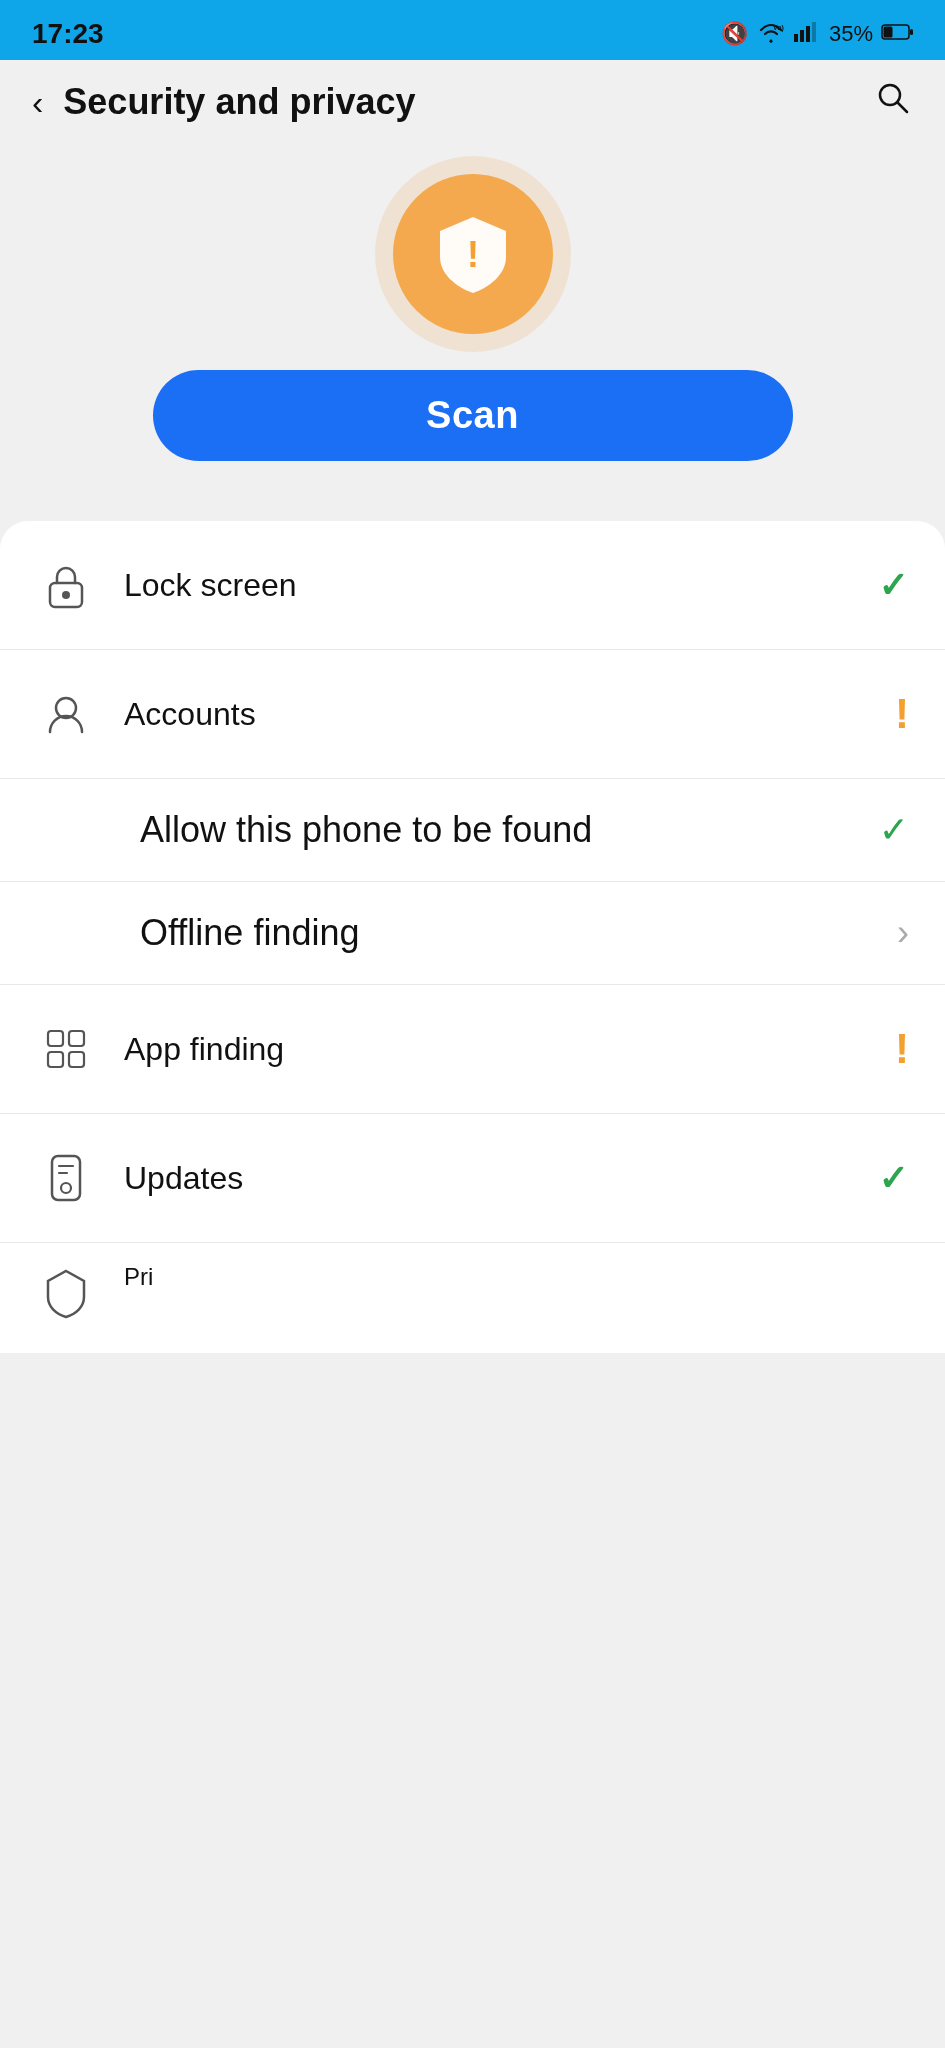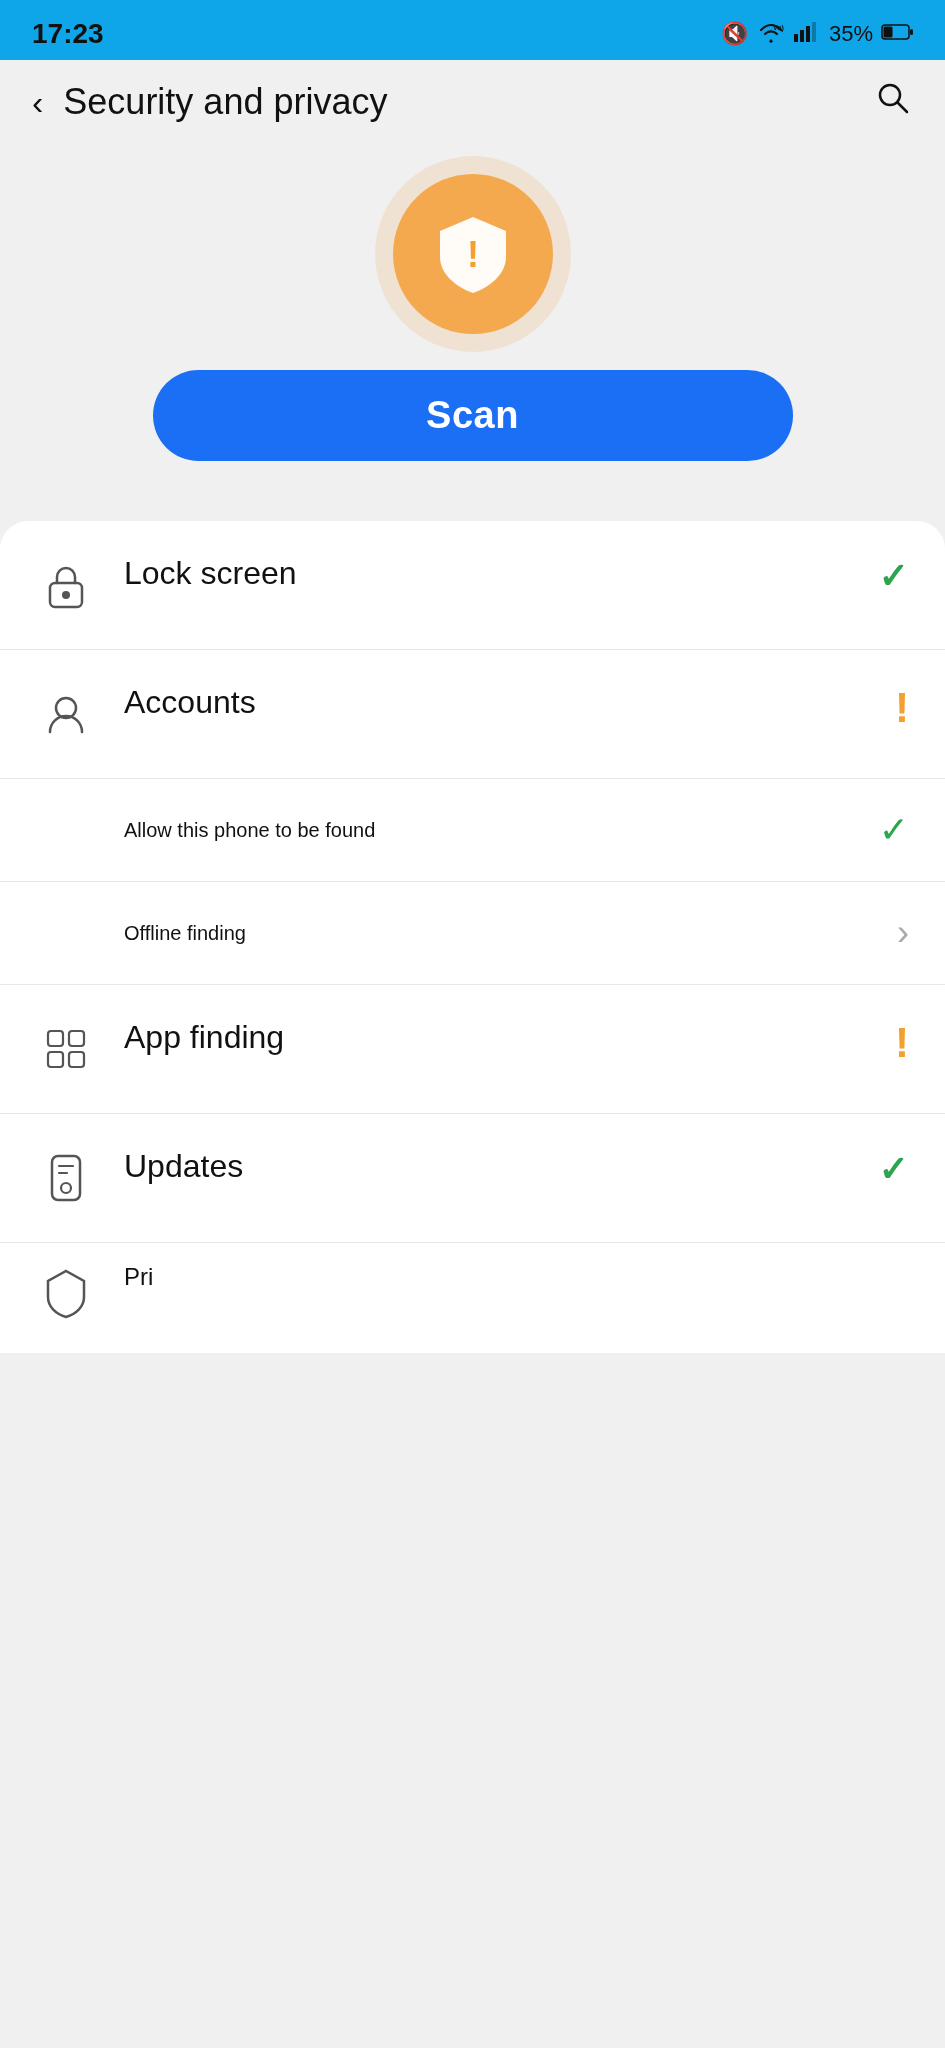--- a/index.html
+++ b/index.html
@@ -53,21 +53,21 @@
     }
     .back-btn {
       font-size: 34px;
       font-weight: 300;
       color: #111;
       cursor: pointer;
       padding: 4px 8px;
     }
     .header-title {
       font-size: 36px;
-      font-weight: 400;
+      font-weight: 700;
       color: #111;
     }
     .search-btn {
       font-size: 34px;
       color: #111;
       cursor: pointer;
     }
 
     
     .hero {
@@ -119,20 +119,21 @@
     .menu-list {
       background: #fff;
       border-radius: 28px 28px 0 0;
       margin-top: 20px;
       padding: 0 0 20px 0;
       flex: 1;
     }
 
     .menu-item {
       display: flex;
+      align-items: center;
       padding: 34px 36px;
       border-bottom: 1px solid #e8e8e8;
       cursor: pointer;
       position: relative;
     }
     .menu-item:last-child {
       border-bottom: none;
     }
     .menu-item-icon {
       width: 60px;
@@ -170,24 +171,25 @@
 
     
     .sub-item {
       display: flex;
       align-items: center;
       padding: 30px 36px 30px 124px;
       border-bottom: 1px solid #e8e8e8;
       cursor: pointer;
     }
     .sub-item-label {
-      font-size: 20px;
+      font-size: 36px;
       font-weight: 400;
       color: #111;
       flex: 1;
+      margin-left: 16px;
     }
     .sub-item-status {
       font-size: 36px;
     }
 
     
     .partial-item {
       display: flex;
       align-items: flex-start;
       padding: 20px 36px 10px 36px;

